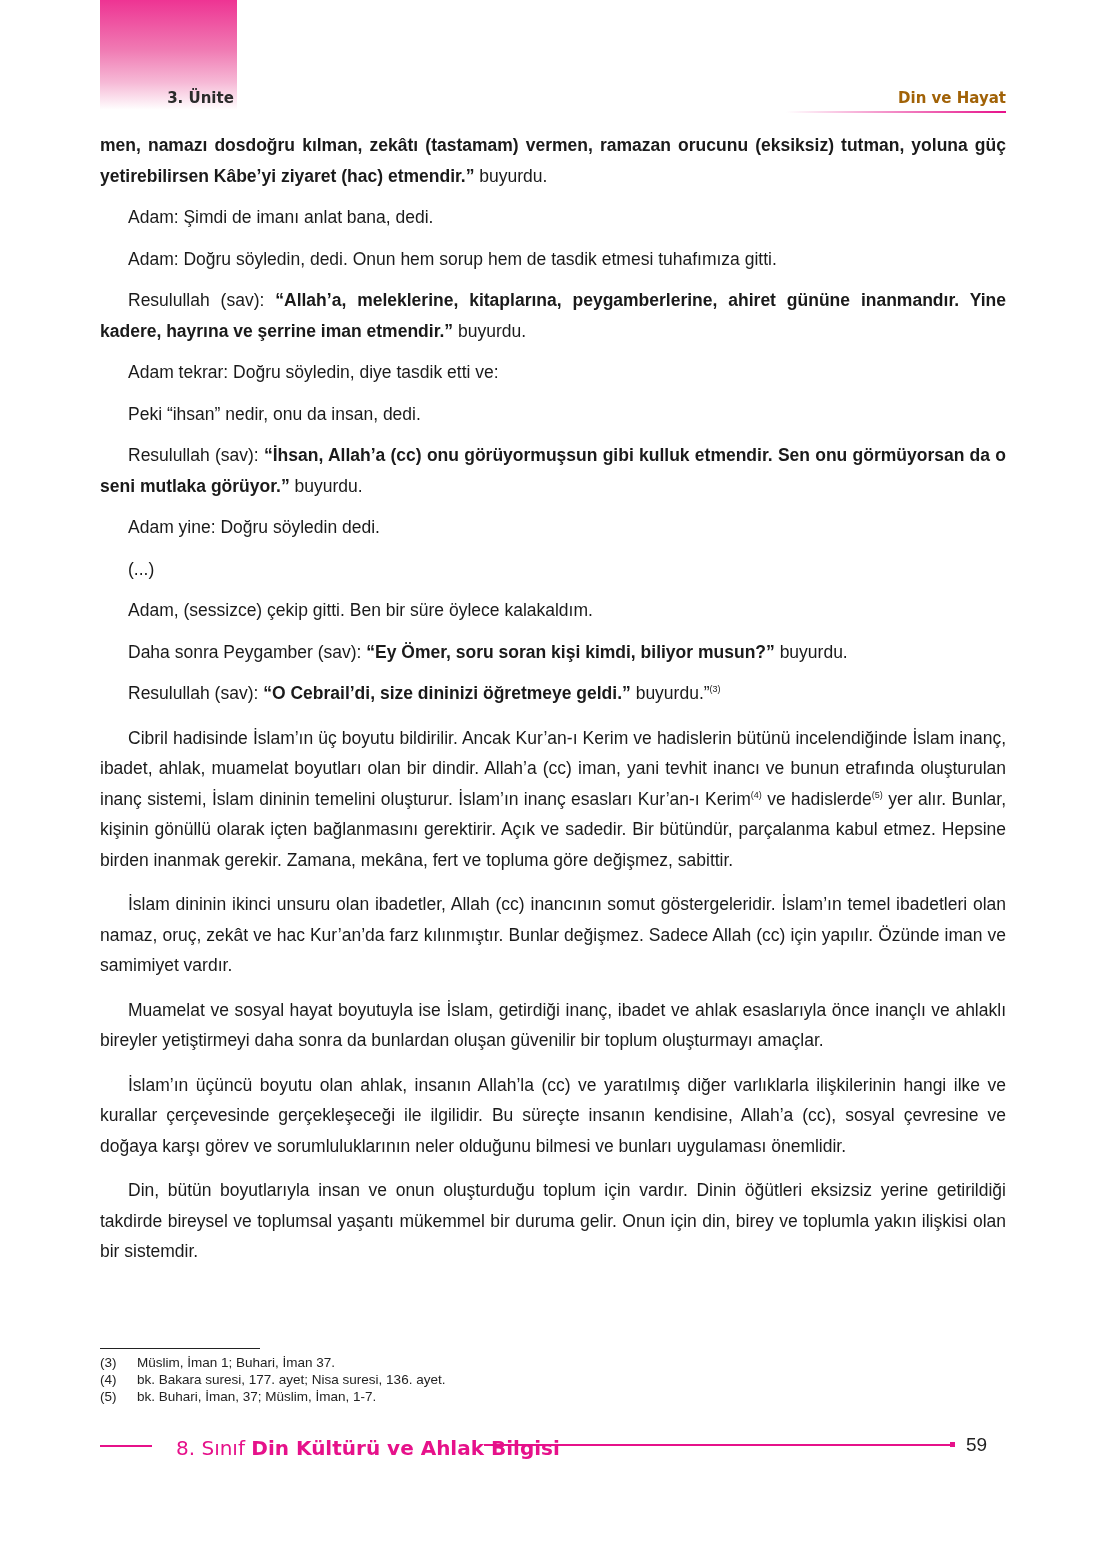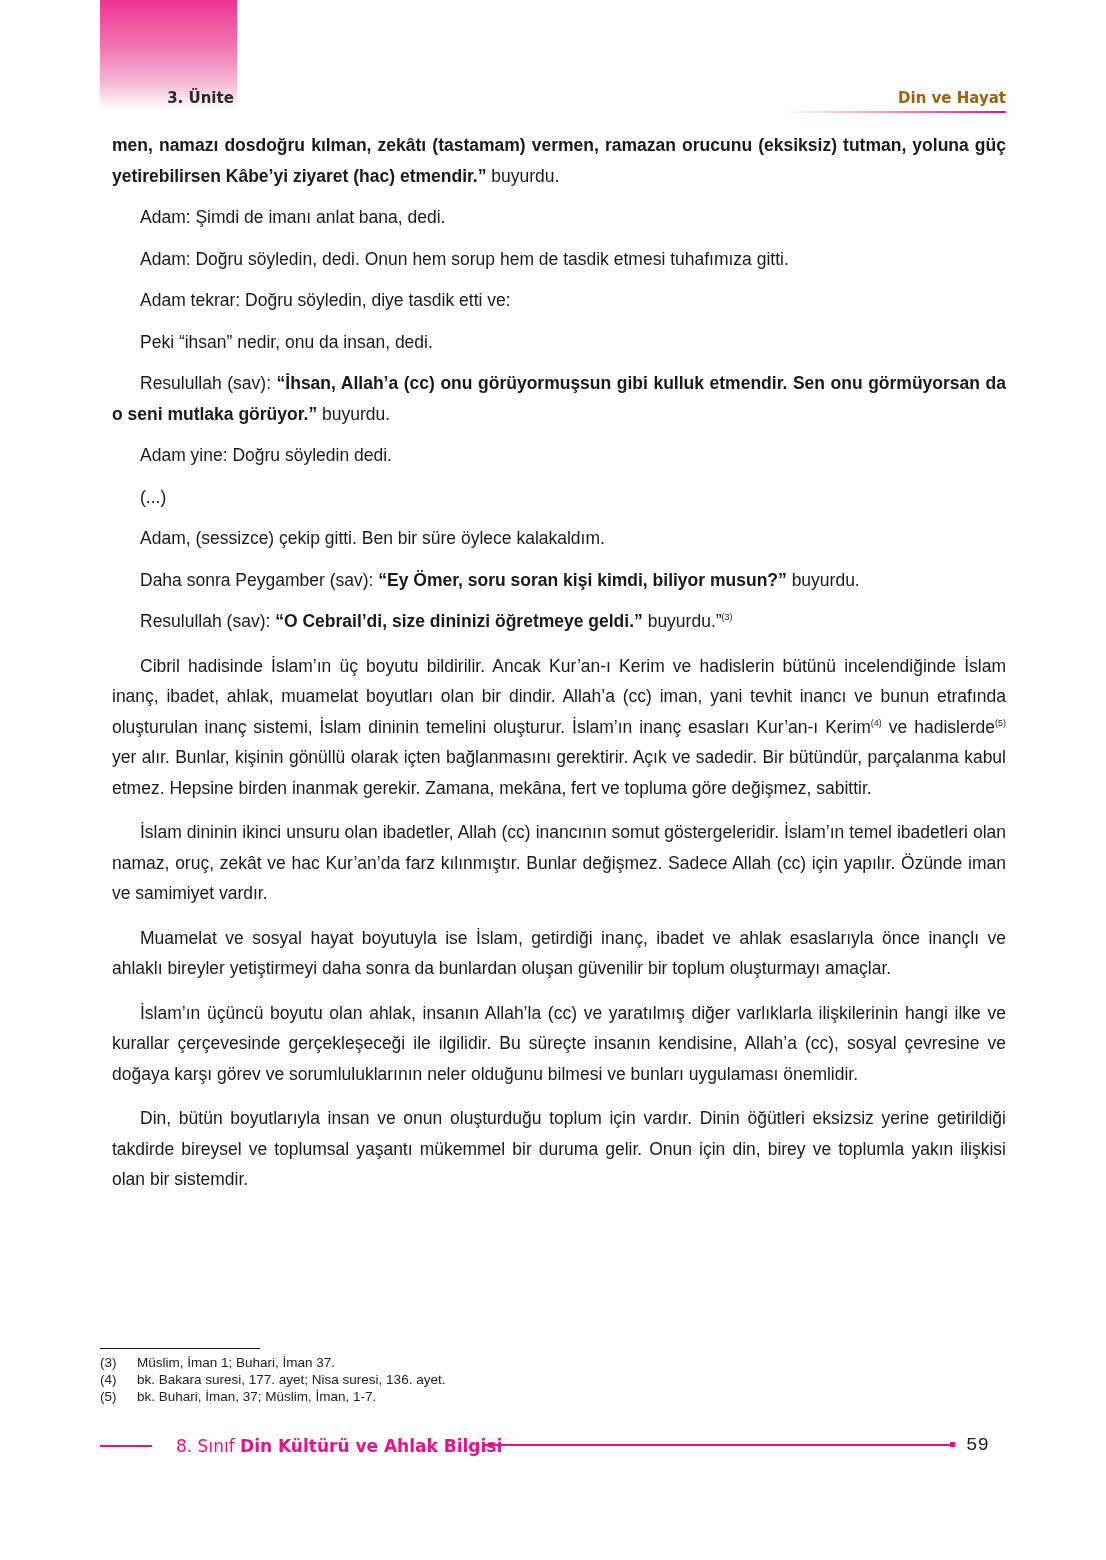--- a/index.html
+++ b/index.html
@@ -7,48 +7,49 @@
          font-family: "Liberation Sans", sans-serif; color: #1a1a1a; }
   .tab { position: absolute; left: 100px; top: 0; width: 137px; height: 110px;
          background: linear-gradient(to bottom, #ee3493 0%, #f07ab3 45%, #f6b9d6 75%, #ffffff 100%); }
   .unit-label { position: absolute; left: 100px; top: 89px; width: 137px; text-align: center;
          font-family: "DejaVu Sans", sans-serif; font-weight: bold; font-size: 15px; color: #2a2a2a; margin-left: 32px; }
   .section-title { position: absolute; right: 100px; top: 89px; font-family: "DejaVu Sans", sans-serif;
          font-weight: bold; font-size: 15px; color: #a16207; }
   .section-line { position: absolute; right: 100px; top: 111px; width: 220px; height: 2px;
          background: linear-gradient(to right, rgba(230,17,138,0) 0%, #e6118a 100%); }
   .content { position: absolute; left: 100px; top: 130px; width: 906px; font-size: 17.5px; line-height: 30.5px; }
-  .content p { margin: 0 0 11px 12px; text-align: justify; }
+  .content p { margin: 0 0 11px 0; text-align: justify; }
   .content p.ind { text-indent: 28px; }
   .content p.dlg { padding-left: 28px; }
   .content b { font-weight: bold; }
   sup { font-size: 9px; vertical-align: 7px; line-height: 0; }
   .fn-rule { position: absolute; left: 100px; top: 1348px; width: 160px; height: 1px; background: #222; }
   .footnotes { position: absolute; left: 100px; top: 1354px; font-size: 13.5px; line-height: 17px; color: #222; }
   .fn { display: flex; }
   .fn .num { width: 37px; }
   .footer-left-line { position: absolute; left: 100px; top: 1445px; width: 52px; height: 2px; background: #e6118a; }
-  .footer-text { position: absolute; left: 176px; top: 1436px; font-family: "DejaVu Sans", sans-serif; font-size: 17px; color: #e6118a; }
+  .footer-text { position: absolute; left: 176px; top: 1436px; font-family: "DejaVu Sans", sans-serif; font-size: 20px; color: #e6118a; }
   .footer-text b { font-weight: bold; }
   .footer-right-line { position: absolute; left: 484px; top: 1444px; width: 466px; height: 1.5px; background: #e6118a; }
   .footer-dot { position: absolute; left: 950px; top: 1442px; width: 5px; height: 5px; background: #e6118a; }
-  .page-num { position: absolute; left: 966px; top: 1434px; font-size: 19px; color: #222; font-family: Liberation Mono, monospace; }
+  .page-num { position: absolute; left: 966px; top: 1434px; font-size: 19px; color: #222; }
 </style>
 </head>
 <body>
 
 <div class="tab"></div>
 <div class="unit-label">3. Ünite</div>
 <div class="section-title">Din ve Hayat</div>
 <div class="section-line"></div>
 
 <div class="content">
   <p><b>men, namazı dosdoğru kılman, zekâtı (tastamam) vermen, ramazan orucunu (eksiksiz) tutman, yoluna güç yetirebilirsen Kâbe’yi ziyaret (hac) etmendir.”</b><span> buyurdu.</span></p>
   <p class="dlg">Adam: Şimdi de imanı anlat bana, dedi.</p>
   <p class="dlg">Adam: Doğru söyledin, dedi. Onun hem sorup hem de tasdik etmesi tuhafımıza gitti.</p>
+  <p class="ind"><span>Resulullah (sav): </span><b>“Allah’a, meleklerine, kitaplarına, peygamberlerine, ahiret gününe inanmandır. Yine kadere, hayrına ve şerrine iman etmendir.”</b><span> buyurdu.</span></p>
   <p class="dlg">Adam tekrar: Doğru söyledin, diye tasdik etti ve:</p>
   <p class="dlg">Peki “ihsan” nedir, onu da insan, dedi.</p>
   <p class="ind"><span>Resulullah (sav): </span><b>“İhsan, Allah’a (cc) onu görüyormuşsun gibi kulluk etmendir. Sen onu görmüyorsan da o seni mutlaka görüyor.”</b><span> buyurdu.</span></p>
   <p class="dlg">Adam yine: Doğru söyledin dedi.</p>
   <p class="dlg">(...)</p>
   <p class="dlg">Adam, (sessizce) çekip gitti. Ben bir süre öylece kalakaldım.</p>
   <p class="dlg"><span>Daha sonra Peygamber (sav): </span><b>“Ey Ömer, soru soran kişi kimdi, biliyor musun?”</b><span> buyurdu.</span></p>
   <p class="dlg" style="margin-bottom:14px"><span>Resulullah (sav): </span><b>“O Cebrail’di, size dininizi öğretmeye geldi.”</b><span> buyurdu.”</span><sup>(3)</sup></p>
   <p class="ind" style="margin-bottom:14px"><span>Cibril hadisinde İslam’ın üç boyutu bildirilir. Ancak Kur’an-ı Kerim ve hadislerin bütünü incelendiğinde İslam inanç, ibadet, ahlak, muamelat boyutları olan bir dindir. Allah’a (cc) iman, yani tevhit inancı ve bunun etrafında oluşturulan inanç sistemi, İslam dininin temelini oluşturur. İslam’ın inanç esasları Kur’an-ı Kerim</span><sup>(4)</sup><span> ve hadislerde</span><sup>(5)</sup><span> yer alır. Bunlar, kişinin gönüllü olarak içten bağlanmasını gerektirir. Açık ve sadedir. Bir bütündür, parçalanma kabul etmez. Hepsine birden inanmak gerekir. Zamana, mekâna, fert ve topluma göre değişmez, sabittir.</span></p>
   <p class="ind" style="margin-bottom:14px">İslam dininin ikinci unsuru olan ibadetler, Allah (cc) inancının somut göstergeleridir. İslam’ın temel ibadetleri olan namaz, oruç, zekât ve hac Kur’an’da farz kılınmıştır. Bunlar değişmez. Sadece Allah (cc)  için yapılır. Özünde iman ve samimiyet vardır.</p>

